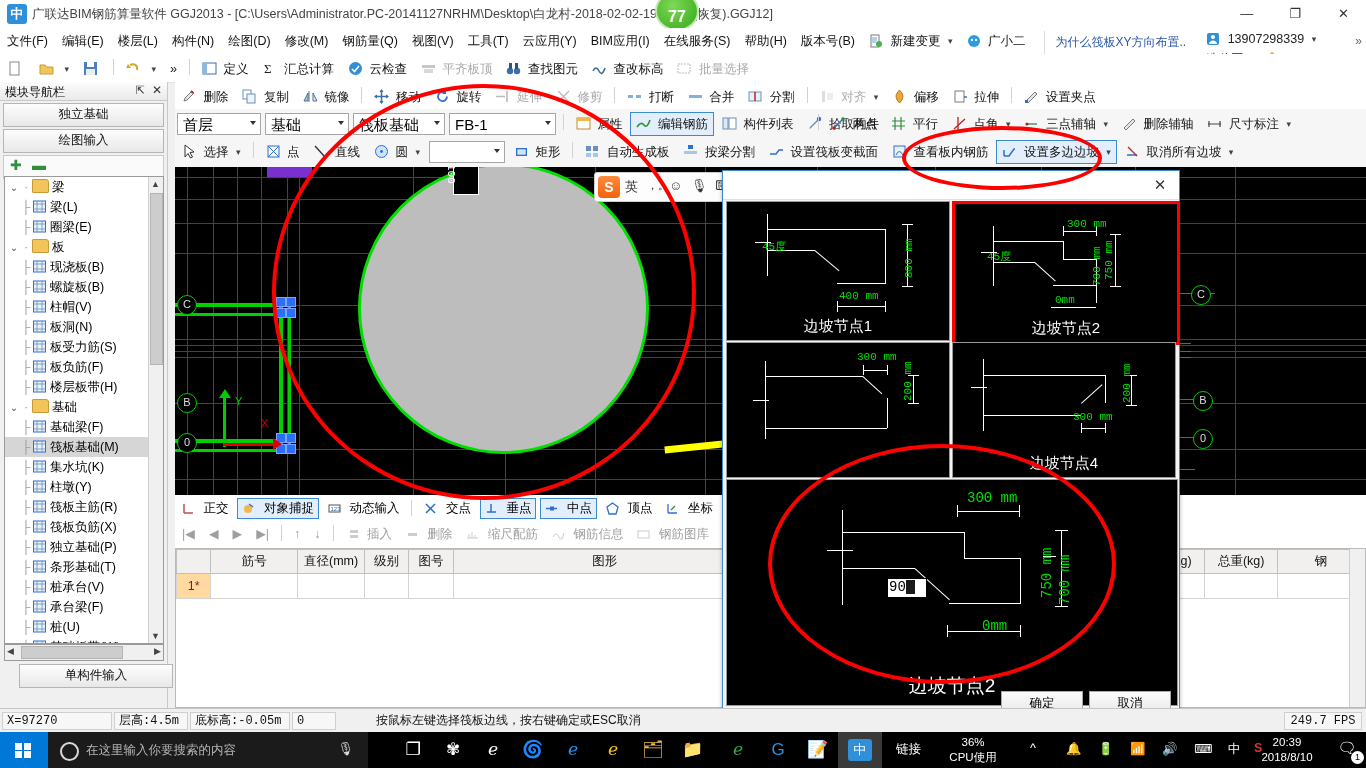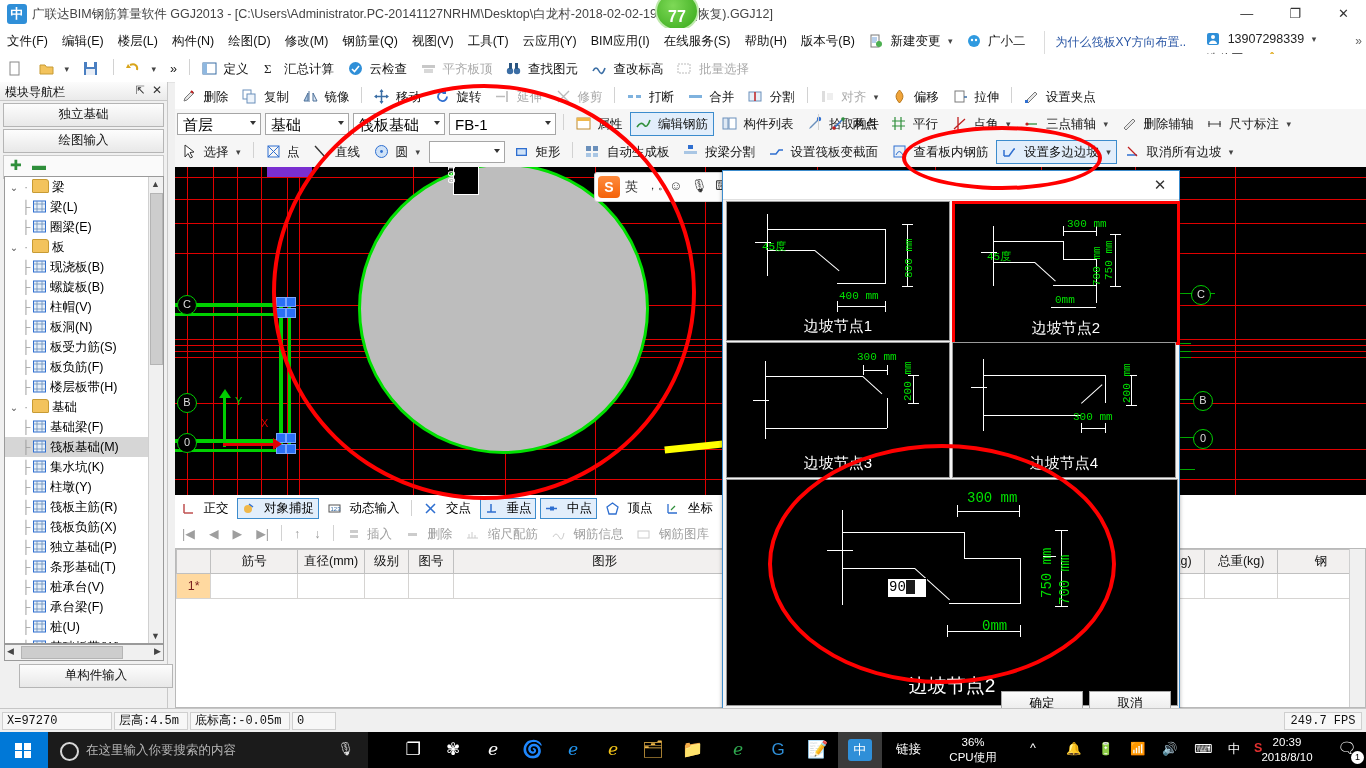--- a/index.html
+++ b/index.html
@@ -1111,21 +1111,20 @@
         <div class="wline" style="left:38px;top:85px;width:122px;height:1px;"></div>
         <div class="wline" style="left:26px;top:57px;width:16px;height:1px;"></div>
         <div class="wline" style="left:136px;top:22px;width:1px;height:10px;"></div>
         <div class="wline" style="left:160px;top:22px;width:1px;height:10px;"></div>
         <div class="wline" style="left:136px;top:27px;width:25px;height:1px;"></div>
         <div class="wline" style="left:186px;top:32px;width:1px;height:28px;"></div>
         <div class="wline" style="left:181px;top:32px;width:11px;height:1px;"></div>
         <div class="wline" style="left:181px;top:60px;width:11px;height:1px;"></div>
         <span class="glbl" style="left:130px;top:8px;">300 mm</span>
         <span class="glbl vert" style="left:175px;top:58px;">200 mm</span>
-        <div class="cap">边坡节点3</div>
       </div>
 
       <div class="card" style="left:226px;top:141px;width:222px;height:134px;">
         <div class="wline" style="left:30px;top:16px;width:1px;height:72px;"></div>
         <div class="wline" style="left:30px;top:32px;width:122px;height:1px;"></div>
         <div class="wline" style="left:152px;top:32px;width:1px;height:28px;"></div>
         <div class="wline" style="left:128px;top:60px;width:28px;height:1px;transform:rotate(-42deg);transform-origin:left top;"></div>
         <div class="wline" style="left:30px;top:72px;width:98px;height:1px;"></div>
         <div class="wline" style="left:18px;top:44px;width:16px;height:1px;"></div>
         <div class="wline" style="left:128px;top:80px;width:1px;height:10px;"></div>
@@ -1178,20 +1177,21 @@
 
   <div class="annot" style="left:902px;top:126px;width:192px;height:56px;"></div>
   <div class="annot" style="left:272px;top:84px;width:416px;height:408px;"></div>
   <div class="annot" style="left:768px;top:444px;width:340px;height:232px;"></div>
 
   <div class="statusbar">
     <div class="sbcell" style="left:2px;width:110px;">X=97270 Y=8701</div>
     <div class="sbcell" style="left:114px;width:74px;">层高:4.5m</div>
     <div class="sbcell" style="left:190px;width:100px;">底标高:-0.05m</div>
     <div class="sbcell" style="left:292px;width:44px;">0</div>
+    <div class="sbcell plain" style="left:372px;width:560px;">按鼠标左键选择筏板边线，按右键确定或ESC取消</div>
     <div class="sbcell" style="right:4px;width:78px;text-align:center;">249.7 FPS</div>
   </div>
 
   <div class="taskbar">
     <div class="startbtn">
       <div class="winlogo">
         <i style="left:0;top:0"></i>
           <i style="left:8.5px;top:0"></i>
           <i style="left:0;top:8px"></i>
           <i style="left:8.5px;top:8px"></i>

